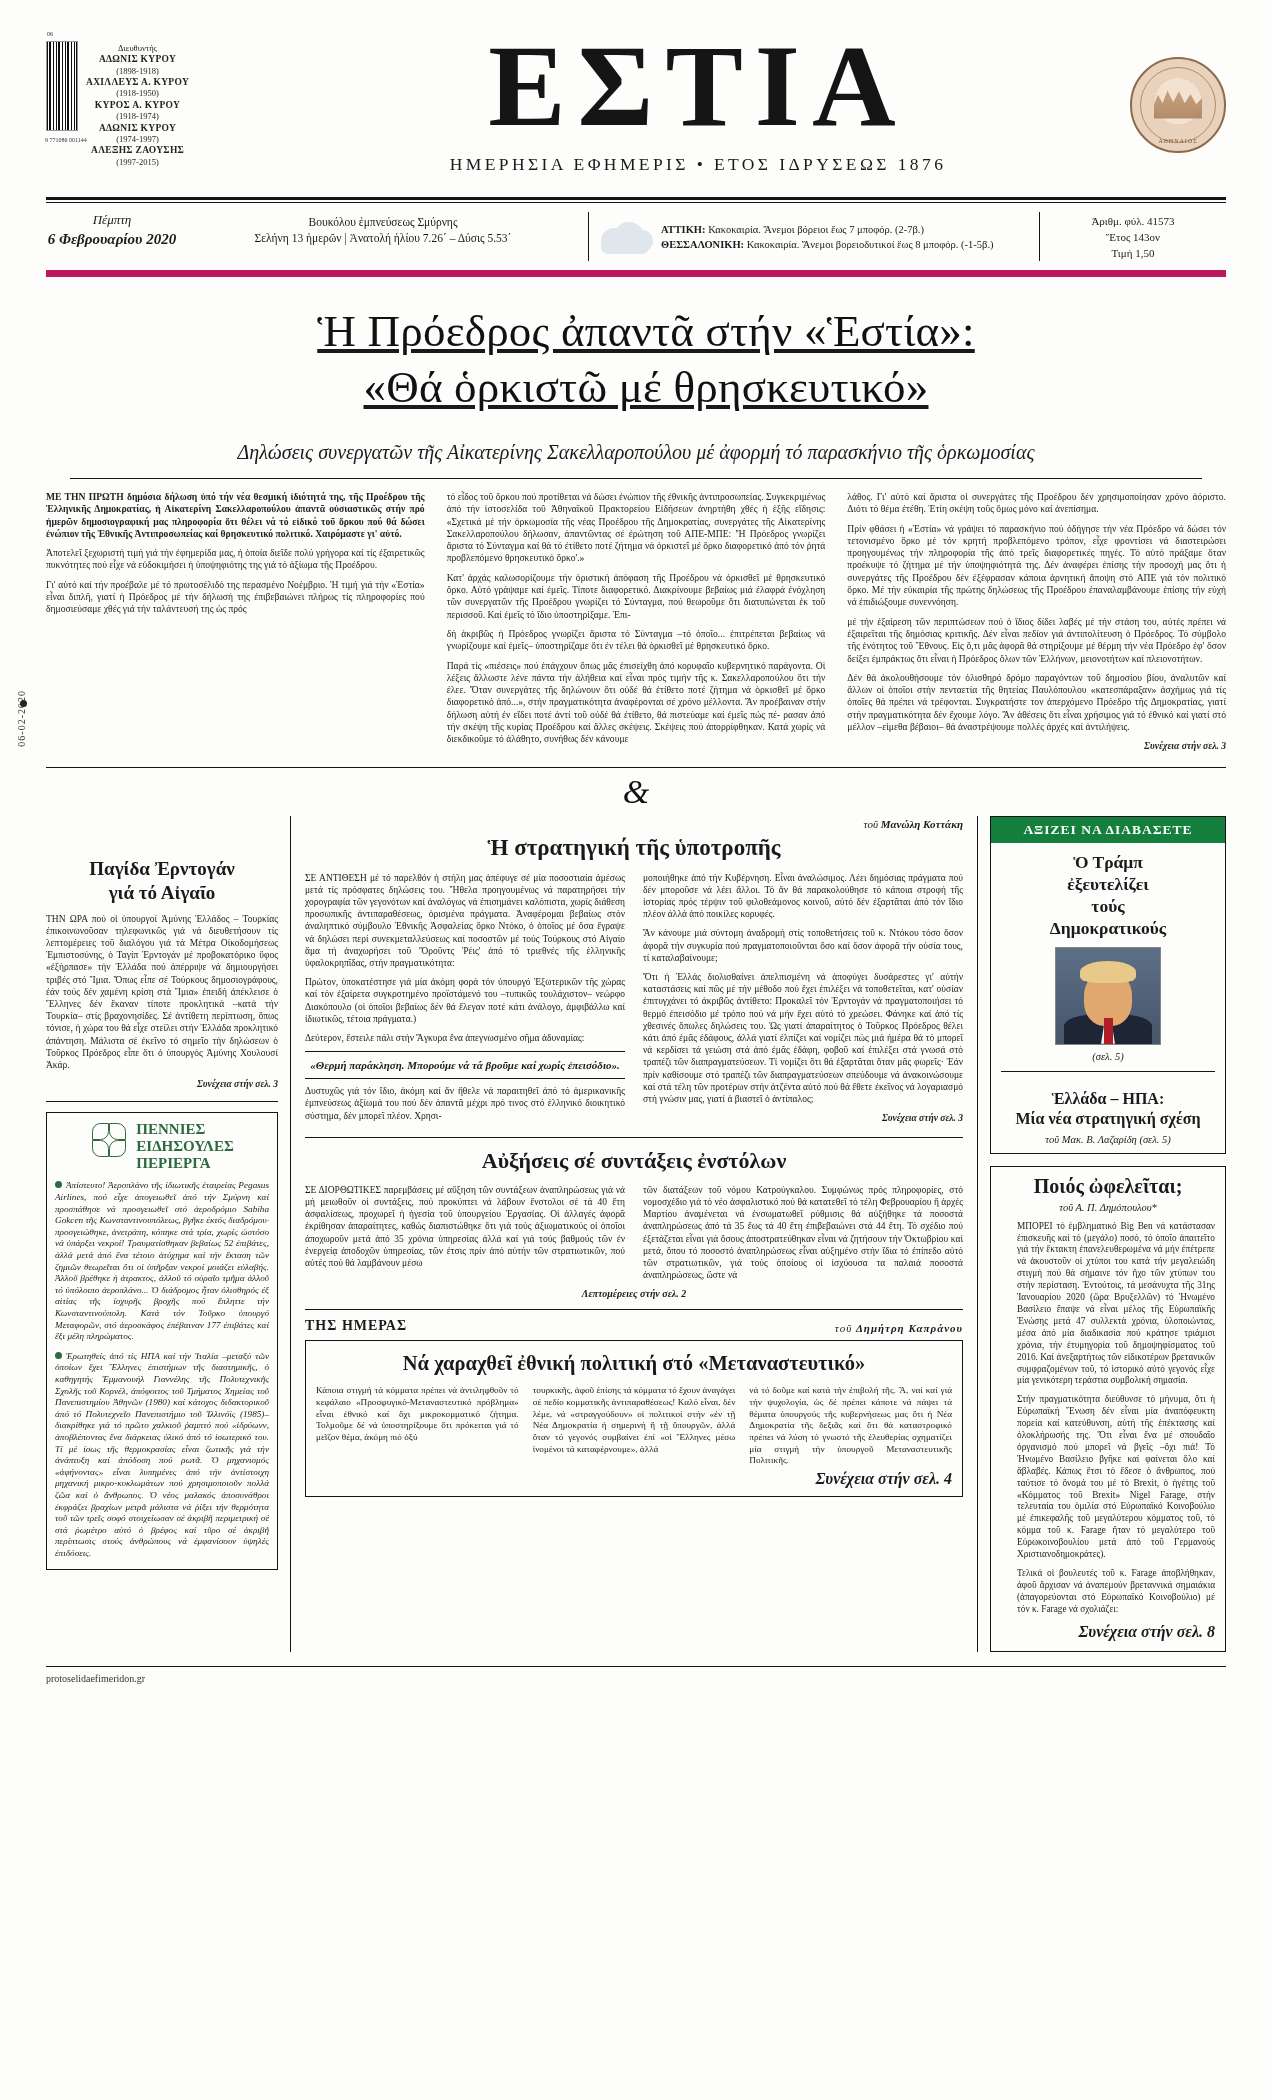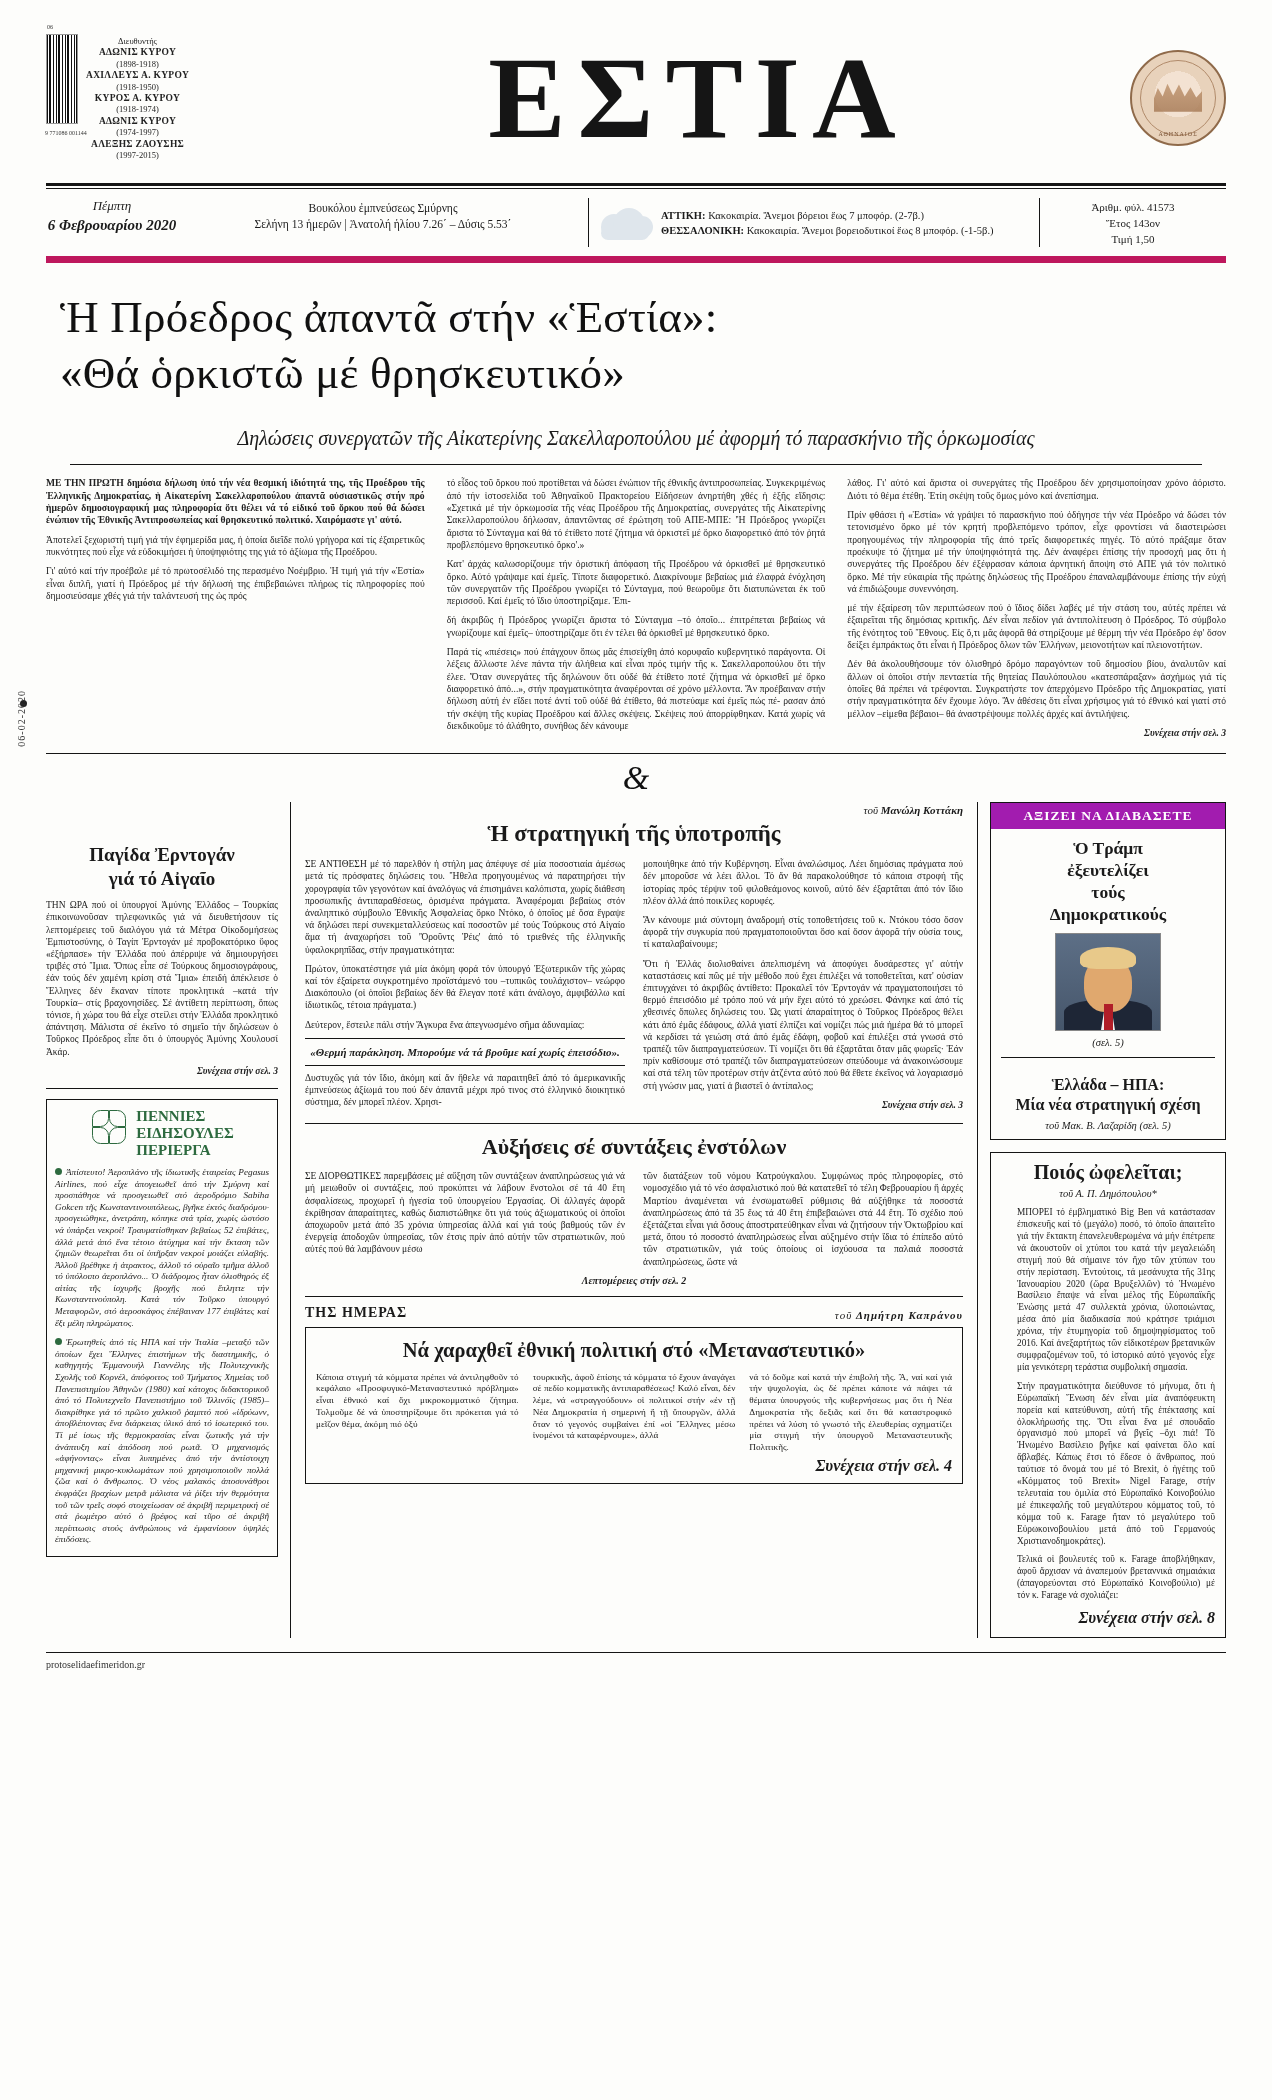--- a/index.html
+++ b/index.html
@@ -118,21 +118,21 @@
   .cloud i:nth-child(1){width:26px;height:26px;left:2px;top:8px;}
   .cloud i:nth-child(2){width:32px;height:32px;left:14px;top:2px;}
   .cloud i:nth-child(3){width:22px;height:22px;left:32px;top:10px;}
   .cloud i:nth-child(4){width:48px;height:14px;left:2px;top:20px;border-radius:8px;}
   .wx-lines{font-size:10.5px;line-height:15px;}
   .wx-lines b{font-weight:bold;}
   .ib-issue{flex:0 0 186px;text-align:center;font-size:11px;line-height:16px;padding-top:1px;}
 
   
   .headline{
-    padding:26px 40px 0 60px;
+    text-align:center;padding:26px 40px 0 60px;text-decoration:underline;
   }
   .headline h1{
     margin:0;font-size:45px;line-height:56px;font-weight:normal;letter-spacing:.2px;
     color:#111;
   }
   .deck{
     text-align:center;font-style:italic;font-size:20px;margin:26px 70px 0 70px;
     padding-bottom:14px;border-bottom:1px solid #151515;color:#1a1a1a;
   }
 
@@ -211,21 +211,21 @@
   .dayframe{border:1px solid #151515;padding:10px 10px 8px 10px;margin-top:6px;}
   .dayframe h3{text-align:center;font-size:20.5px;line-height:25px;margin:0 0 9px 0;font-weight:bold;}
   .three-col{column-count:3;column-gap:14px;font-size:9.2px;line-height:11.7px;text-align:justify;}
   .three-col p{margin:0 0 6px 0;}
 
   
   .axizei{
     border:1px solid #151515;padding:0 0 8px 0;
   }
   .axizei-bar{
-    background:#a21caf;color:#fff;text-align:center;font-weight:bold;font-size:13.5px;letter-spacing:1px;padding:5px 0;
+    background:#15803d;color:#fff;text-align:center;font-weight:bold;font-size:13.5px;letter-spacing:1px;padding:5px 0;
   }
   .ax-body{padding:8px 10px 0 10px;text-align:center;}
   .ax-title{font-weight:bold;font-size:17.5px;line-height:22px;}
   .trump{
     width:104px;height:96px;margin:8px auto 6px auto;position:relative;overflow:hidden;
     background:linear-gradient(180deg,#5d6f86 0%,#46566b 100%);
     border:1px solid #888;
   }
   .trump .face{position:absolute;left:28px;top:22px;width:48px;height:56px;background:#e0a86e;border-radius:46% 46% 42% 42%;}
   .trump .hair{position:absolute;left:24px;top:13px;width:56px;height:22px;background:#e8c98a;border-radius:50% 50% 30% 30%;}
@@ -281,20 +281,21 @@
         <div><span class="yr">(1918-1974)</span></div>
         <div><span class="nm">ΑΔΩΝΙΣ ΚΥΡΟΥ</span></div>
         <div><span class="yr">(1974-1997)</span></div>
         <div><span class="nm">ΑΛΕΞΗΣ ΖΑΟΥΣΗΣ</span></div>
         <div><span class="yr">(1997-2015)</span></div>
       </div>
     </div>
 
     <div class="title-block">
       <h1 class="estia-title">ΕΣΤΙΑ</h1>
+      <div class="estia-sub">ΗΜΕΡΗΣΙΑ ΕΦΗΜΕΡΙΣ • ΕΤΟΣ ΙΔΡΥΣΕΩΣ 1876</div>
     </div>
 
     <div class="seal">
       <div class="seal-circle">
         <div class="seal-inner"></div>
         <div class="seal-fig"></div>
         <div class="seal-txt">ΑΘΗΝΑΙΟΣ</div>
       </div>
     </div>
   </div>

